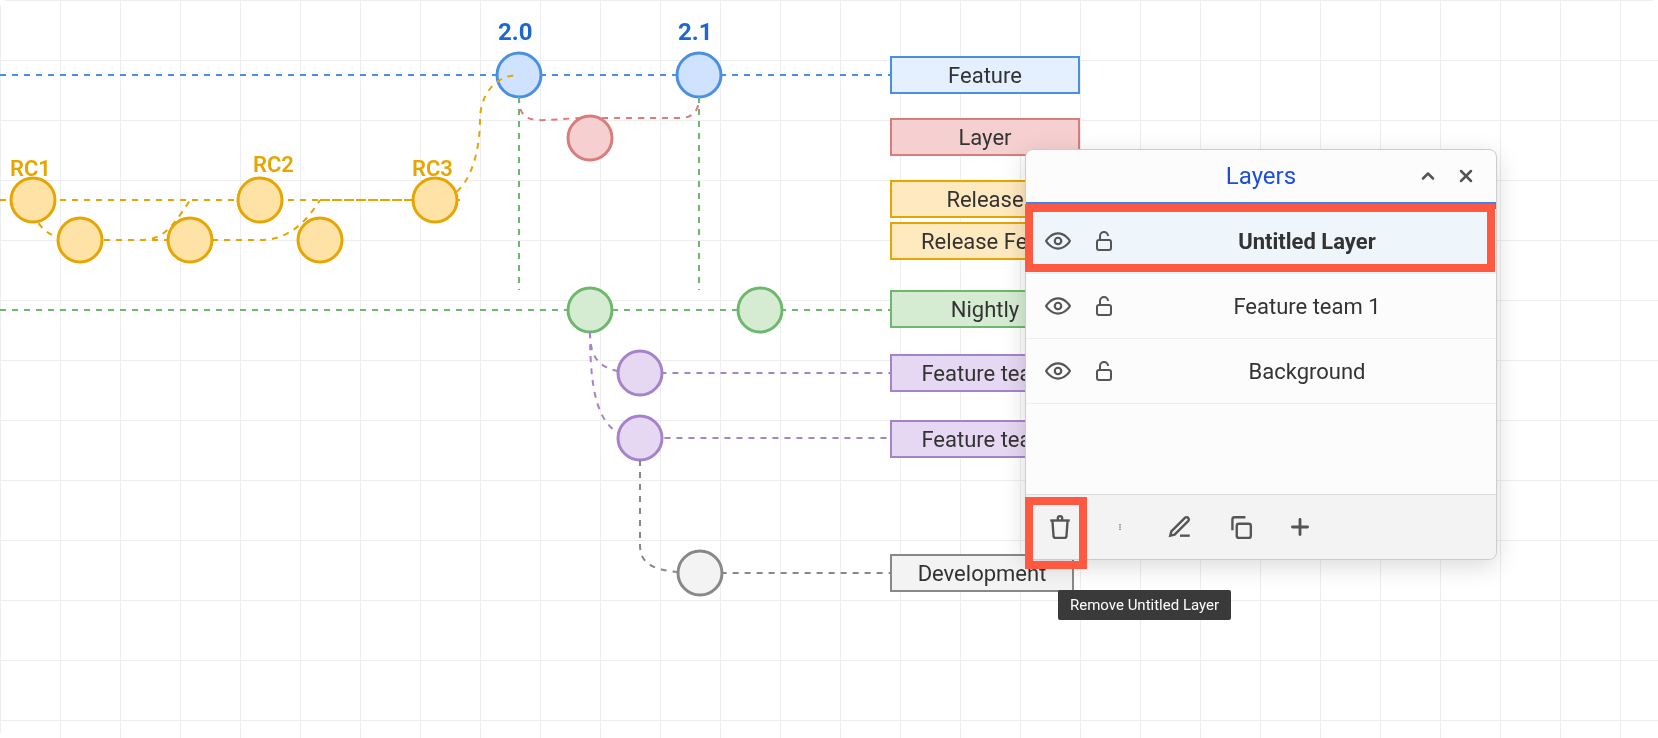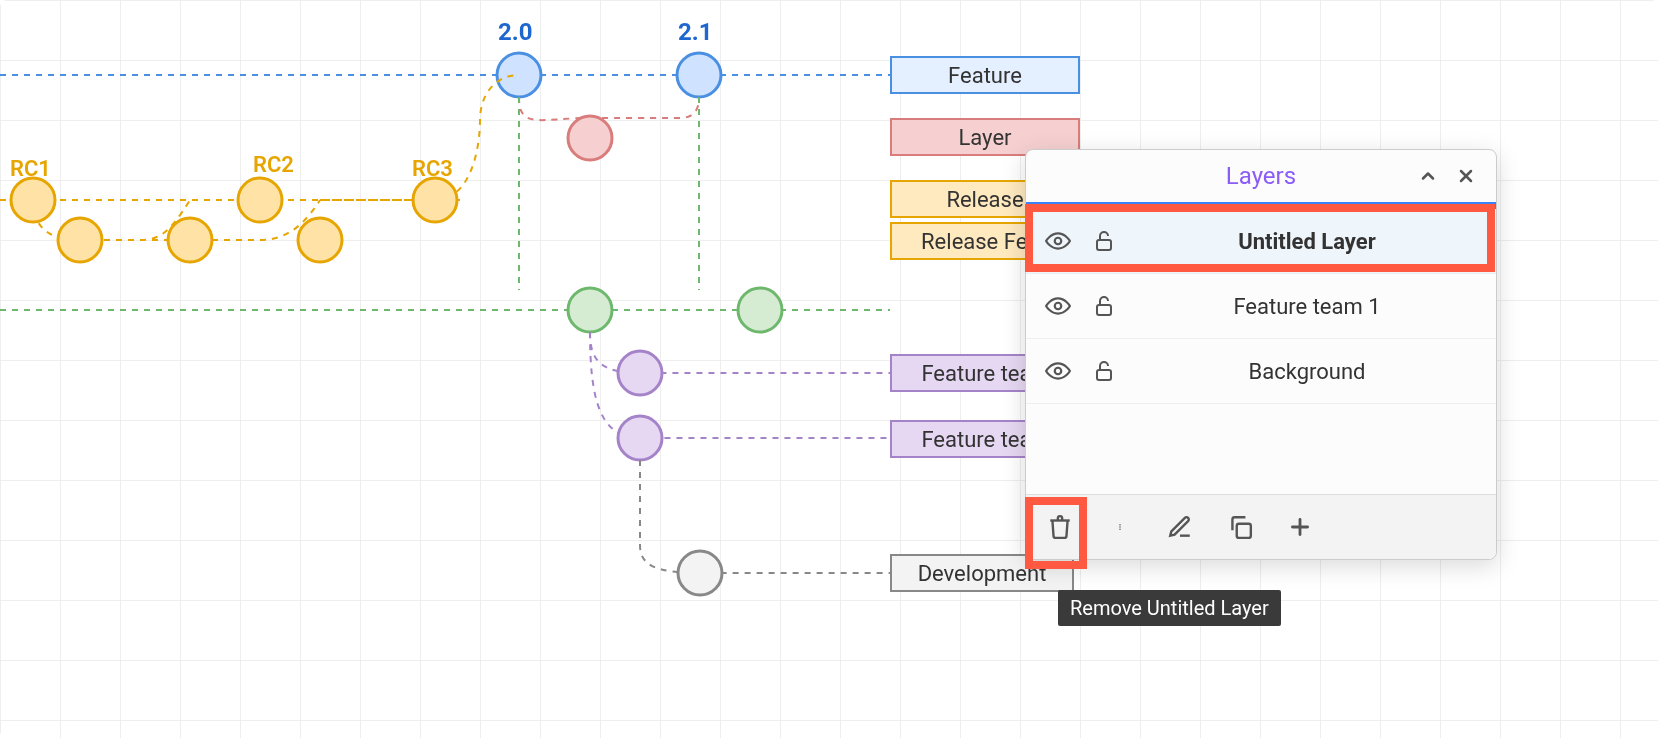--- a/index.html
+++ b/index.html
@@ -7,30 +7,30 @@
   
   #grid{position:absolute;inset:0;background-image:linear-gradient(to right,#eee 1px,transparent 1px),linear-gradient(to bottom,#eee 1px,transparent 1px);background-size:60px 60px;}
   svg.flow{position:absolute;inset:0;width:1658px;height:738px;pointer-events:none;}
   .node{stroke-width:3px;fill-opacity:1;}
   .lbl{position:absolute;font-size:22px;font-weight:400;white-space:nowrap;}
   .ver{color:#1e66d0;font-weight:700;font-size:24px;}
   .rc{color:#e6a500;font-weight:600;font-size:22px;}
   .lane{position:absolute;border:2px solid;height:38px;display:flex;align-items:center;justify-content:center;font-size:22px;padding:0 6px;box-sizing:border-box;}
   
   #layers-panel{position:absolute;left:1025px;top:149px;width:470px;background:#fcfcfc;border:1px solid #ccc;border-radius:8px;box-shadow:0 6px 24px rgba(0,0,0,.15);}
-  #layers-header{height:52px;display:flex;align-items:center;justify-content:center;position:relative;border-bottom:7px solid #3b82f6;font-size:24px;font-weight:400;color:#8b5cf6;}
+  #layers-header{height:52px;display:flex;align-items:center;justify-content:center;position:relative;border-bottom:7px solid #3b82f6;font-size:24px;font-weight:400;color:#1d4ed8;}
   #layers-header .hbtn{position:absolute;top:50%;transform:translateY(-50%);width:28px;height:28px;display:flex;align-items:center;justify-content:center;color:#555;cursor:pointer;}
   .layer-row{height:64px;display:flex;align-items:center;gap:18px;padding:0 18px;border-bottom:1px solid #eee;font-size:22px;color:#333;cursor:pointer;text-align:center;}
   .layer-row.selected{background:#eef5fb;font-weight:700;}
   .layer-row .icon{width:28px;height:28px;display:flex;align-items:center;justify-content:center;color:#555;flex:none;}
   .layer-row .lname{flex:1;}
   #layers-toolbar{height:64px;background:#f3f3f3;border-top:1px solid #ddd;border-radius:0 0 8px 8px;display:flex;align-items:center;gap:28px;padding:0 18px;}
   #layers-toolbar .tbtn{width:32px;height:32px;display:flex;align-items:center;justify-content:center;color:#555;cursor:pointer;}
   .annot{position:absolute;border:8px solid #ff5a41;box-sizing:border-box;pointer-events:none;}
-  #tooltip{position:absolute;background:#3a3a3a;color:#fff;font-size:20px;padding:6px 12px;border-radius:2px;white-space:nowrap;}
+  #tooltip{position:absolute;background:#3a3a3a;color:#fff;font-size:15px;padding:6px 12px;border-radius:2px;white-space:nowrap;}
 </style>
 </head>
 <body>
 
 <div id="stage">
   <div id="grid"></div>
 
   <svg class="flow">
 
     <line x1="0" y1="75" x2="890" y2="75" stroke="#4a90e2" stroke-width="2" stroke-dasharray="6 6"></line>
@@ -68,20 +68,21 @@
   <div class="lbl ver" style="left:498px;top:18px;">2.0</div>
   <div class="lbl ver" style="left:678px;top:18px;">2.1</div>
   <div class="lbl rc" style="left:10px; top:156px;">RC1</div>
   <div class="lbl rc" style="left:237px;top:152px;margin-left:16px;">RC2</div>
   <div class="lbl rc" style="left:412px;top:156px;">RC3</div>
 
   <div class="lane" style="left:890px;top:56px;width:190px;border-color:#4a90e2;background:#e4efff;">Feature</div>
   <div class="lane" style="left:890px;top:118px;width:190px;border-color:#d97c7c;background:#f6d0d0;">Layer</div>
   <div class="lane" style="left:890px;top:180px;width:190px;border-color:#e6a500;background:#ffe9bf;">Release</div>
   <div class="lane" style="left:890px;top:222px;width:230px;border-color:#e6a500;background:#ffe9bf;">Release Features</div>
+  <div class="lane" style="left:890px;top:290px;width:190px;border-color:#6db86d;background:#d6ecd2;">Nightly</div>
   <div class="lane" style="left:890px;top:354px;width:210px;border-color:#a583c9;background:#e6d8f2;">Feature team 2</div>
   <div class="lane" style="left:890px;top:420px;width:210px;border-color:#a583c9;background:#e6d8f2;">Feature team 3</div>
   <div class="lane" style="left:890px;top:554px;width:184px;border-color:#888;background:#f3f3f3;">Development</div>
 
   <div id="layers-panel">
     <div id="layers-header">
       <span>Layers</span>
       <span class="hbtn" style="right:54px;">
         <svg width="20" height="20" viewBox="0 0 24 24" fill="none" stroke="currentColor" stroke-width="3" stroke-linecap="round" stroke-linejoin="round">
             <polyline points="18 15 12 9 6 15"></polyline>

